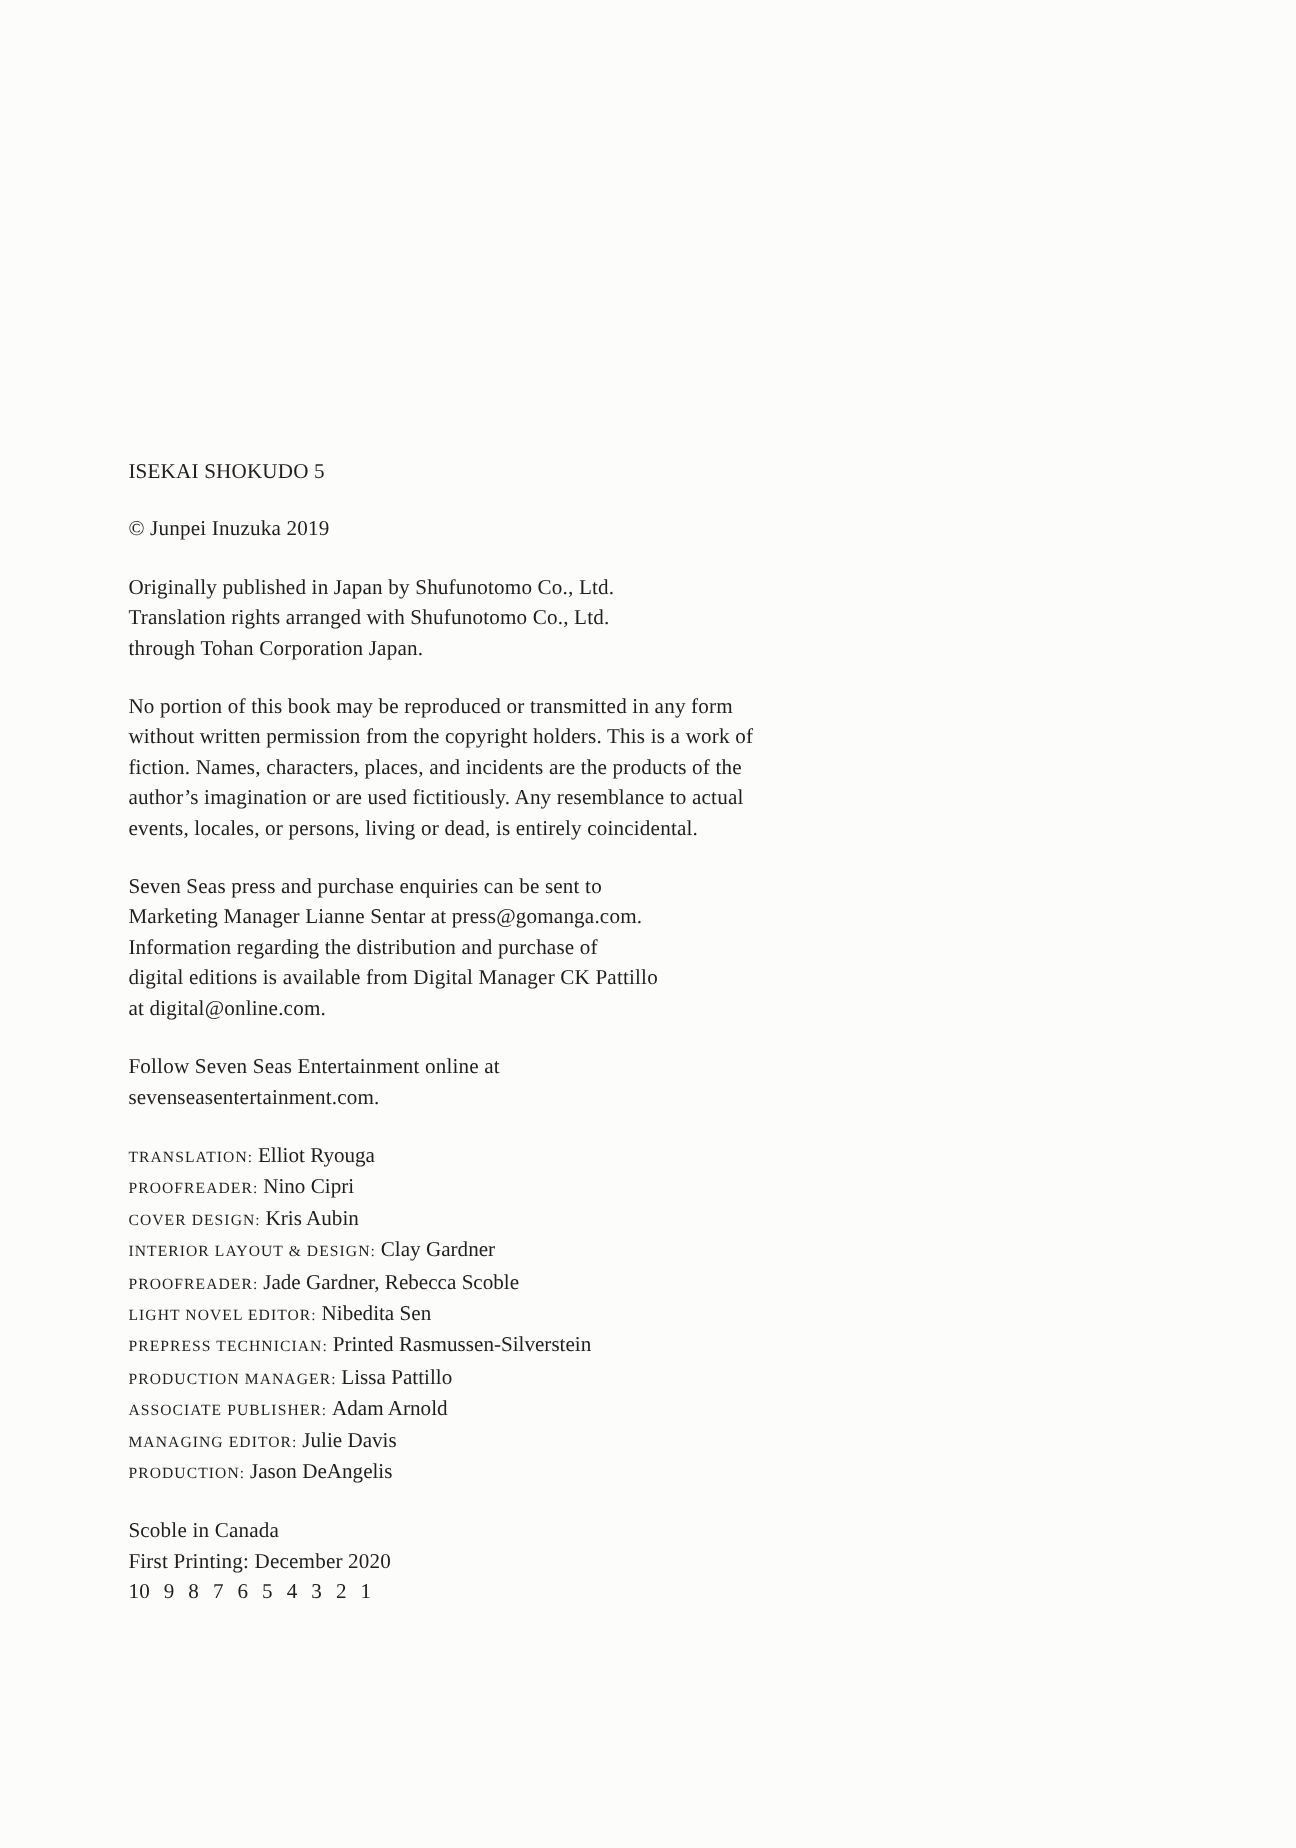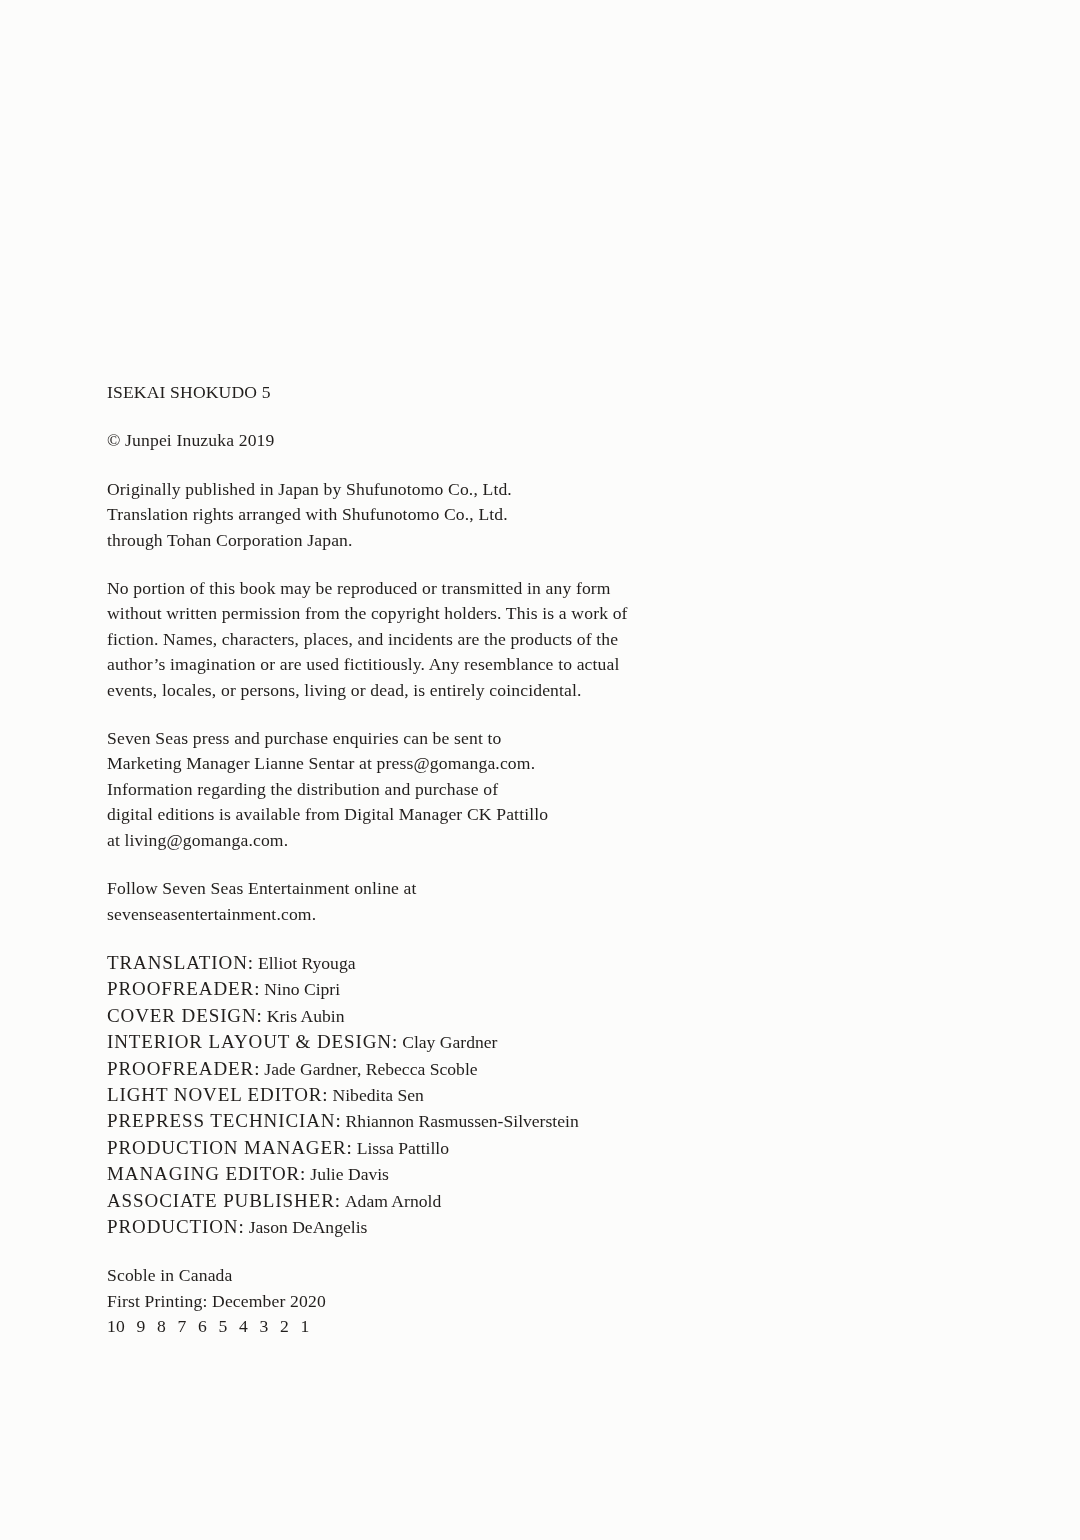--- a/index.html
+++ b/index.html
@@ -30,21 +30,21 @@
     font-size: 17.6px;
     line-height: 25.4px;
     letter-spacing: 0.15px;
     white-space: pre-wrap;
   }
   .credit-line {
     font-size: 17.6px;
     line-height: 25.4px;
   }
   .credit-label {
-    font-size: 19px;
+    font-size: 13px;
     letter-spacing: 0.9px;
     margin-right: 4px;
   }
   .print-sequence { word-spacing: 7px; }
 </style>
 </head>
 <body>
 
 <div class="page">
   <div class="content">
@@ -69,40 +69,40 @@
       <div class="line">fiction. Names, characters, places, and incidents are the products of the</div>
       <div class="line">author’s imagination or are used fictitiously. Any resemblance to actual</div>
       <div class="line">events, locales, or persons, living or dead, is entirely coincidental.</div>
     </div>
 
     <div class="block">
       <div class="line">Seven Seas press and purchase enquiries can be sent to</div>
       <div class="line">Marketing Manager Lianne Sentar at press@gomanga.com.</div>
       <div class="line">Information regarding the distribution and purchase of</div>
       <div class="line">digital editions is available from Digital Manager CK Pattillo</div>
-      <div class="line">at living@gomanga.com.</div>
+      <div class="line">at digital@online.com.</div>
     </div>
 
 
     <div class="block">
       <div class="line">Follow Seven Seas Entertainment online at</div>
       <div class="line">sevenseasentertainment.com.</div>
     </div>
 
     <div class="block">
       <div class="credit-line"><span class="credit-label">TRANSLATION:</span><span>Elliot Ryouga</span></div>
       <div class="credit-line"><span class="credit-label">PROOFREADER:</span><span>Nino Cipri</span></div>
       <div class="credit-line"><span class="credit-label">COVER DESIGN:</span><span>Kris Aubin</span></div>
       <div class="credit-line"><span class="credit-label">INTERIOR LAYOUT &amp; DESIGN:</span><span>Clay Gardner</span></div>
       <div class="credit-line"><span class="credit-label">PROOFREADER:</span><span>Jade Gardner, Rebecca Scoble</span></div>
       <div class="credit-line"><span class="credit-label">LIGHT NOVEL EDITOR:</span><span>Nibedita Sen</span></div>
-      <div class="credit-line"><span class="credit-label">PREPRESS TECHNICIAN:</span><span>Rhiannon Rasmussen-Silverstein</span></div>
+      <div class="credit-line"><span class="credit-label">PREPRESS TECHNICIAN:</span><span>Printed Rasmussen-Silverstein</span></div>
       <div class="credit-line"><span class="credit-label">PRODUCTION MANAGER:</span><span>Lissa Pattillo</span></div>
+      <div class="credit-line"><span class="credit-label">ASSOCIATE PUBLISHER:</span><span>Adam Arnold</span></div>
       <div class="credit-line"><span class="credit-label">MANAGING EDITOR:</span><span>Julie Davis</span></div>
-      <div class="credit-line"><span class="credit-label">ASSOCIATE PUBLISHER:</span><span>Adam Arnold</span></div>
       <div class="credit-line"><span class="credit-label">PRODUCTION:</span><span>Jason DeAngelis</span></div>
     </div>
 
     <div class="block">
       <div class="line">Scoble in Canada</div>
       <div class="line">First Printing: December 2020</div>
       <div class="line print-sequence">10 9 8 7 6 5 4 3 2 1</div>
     </div>
 
   </div>

